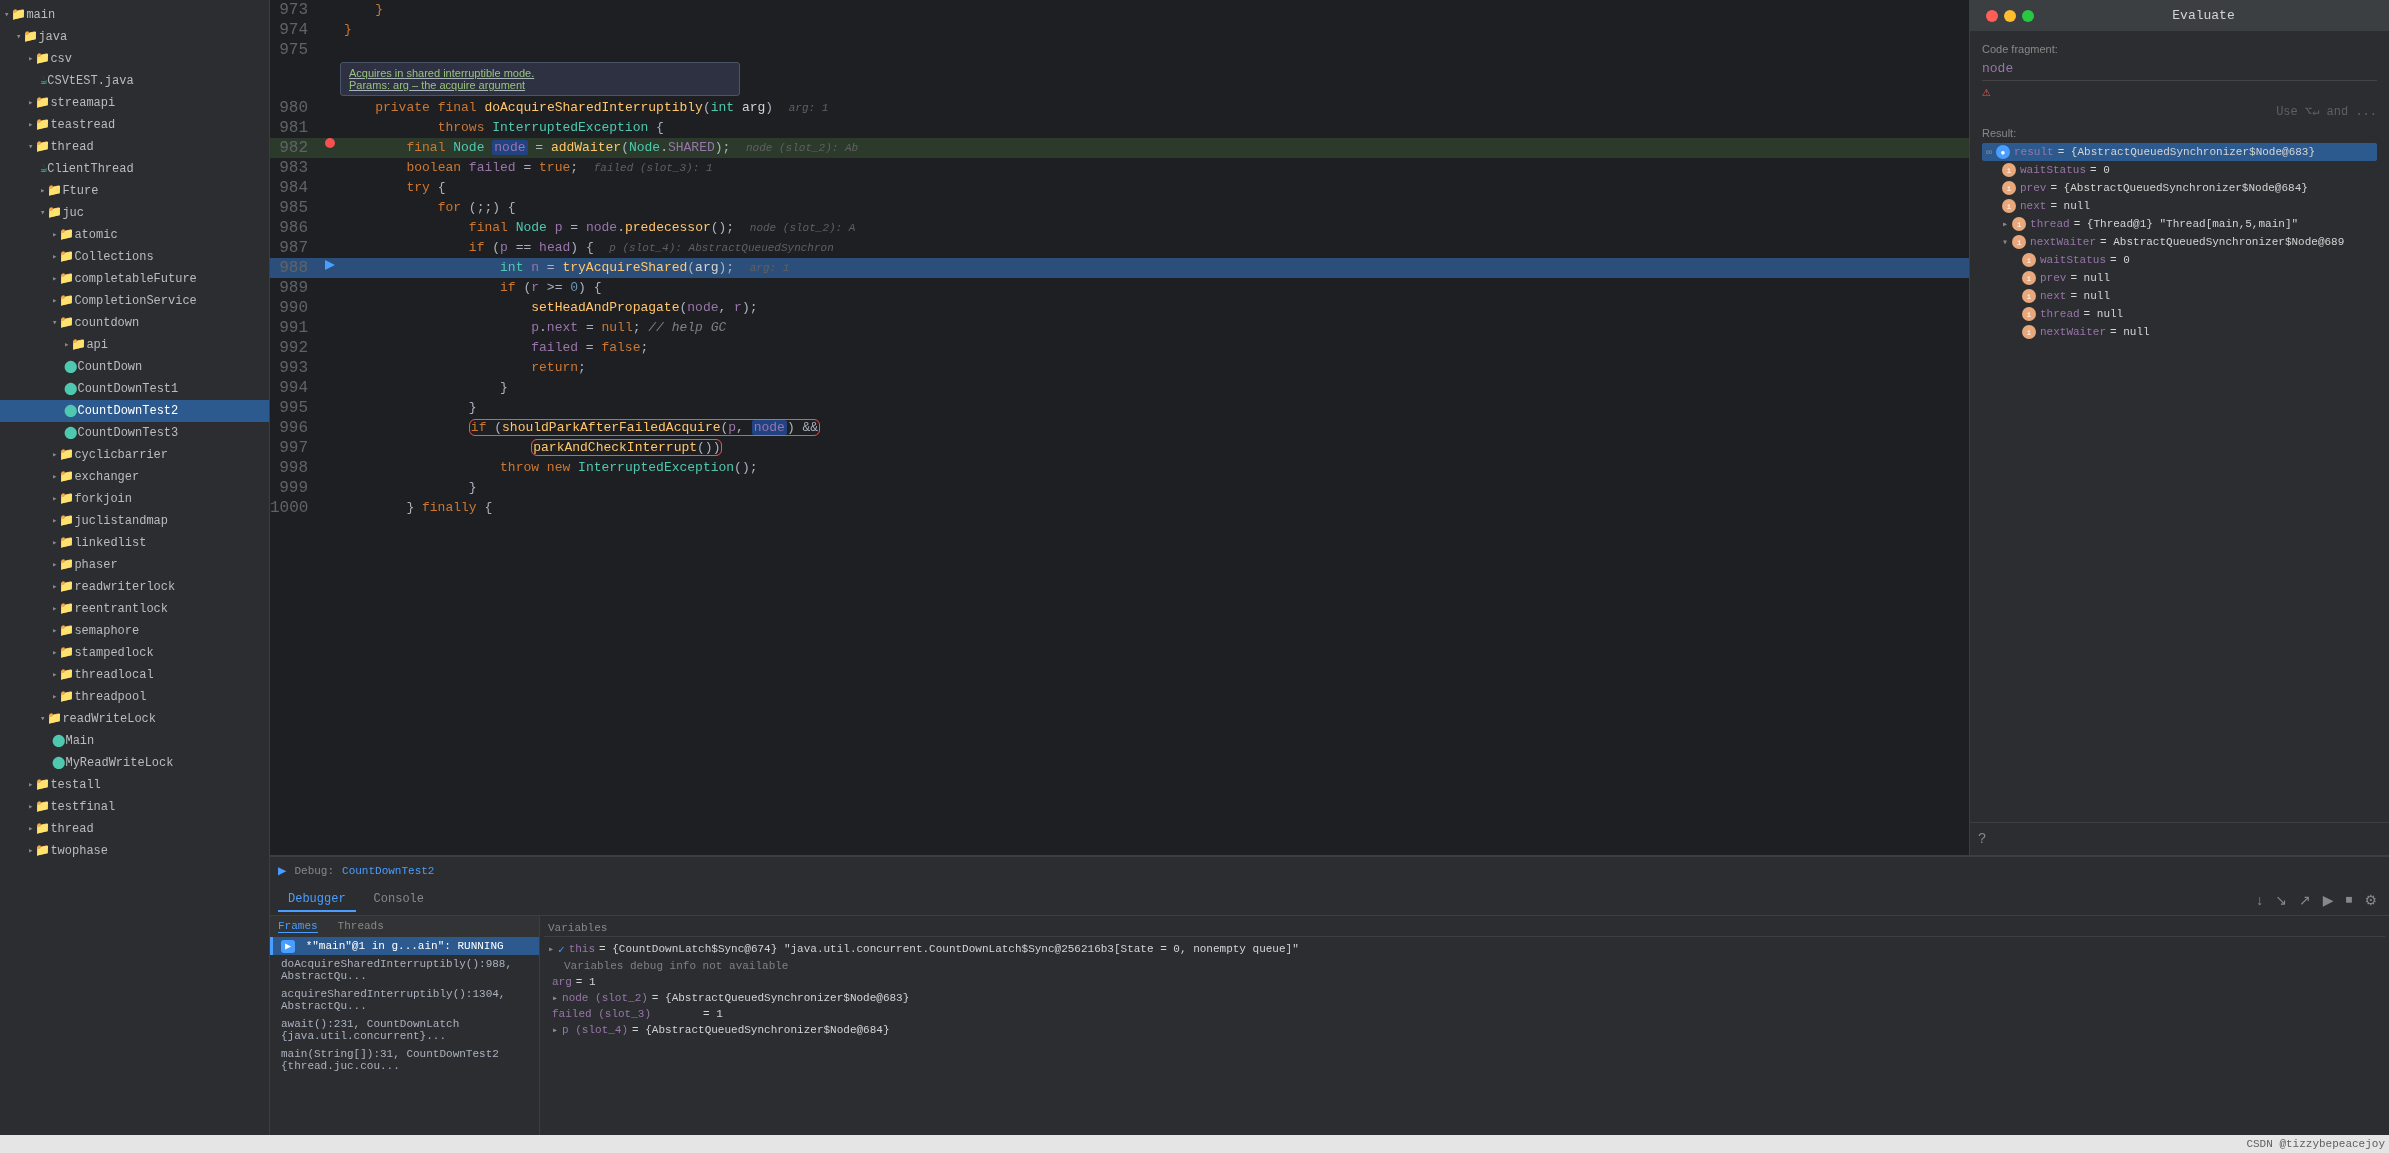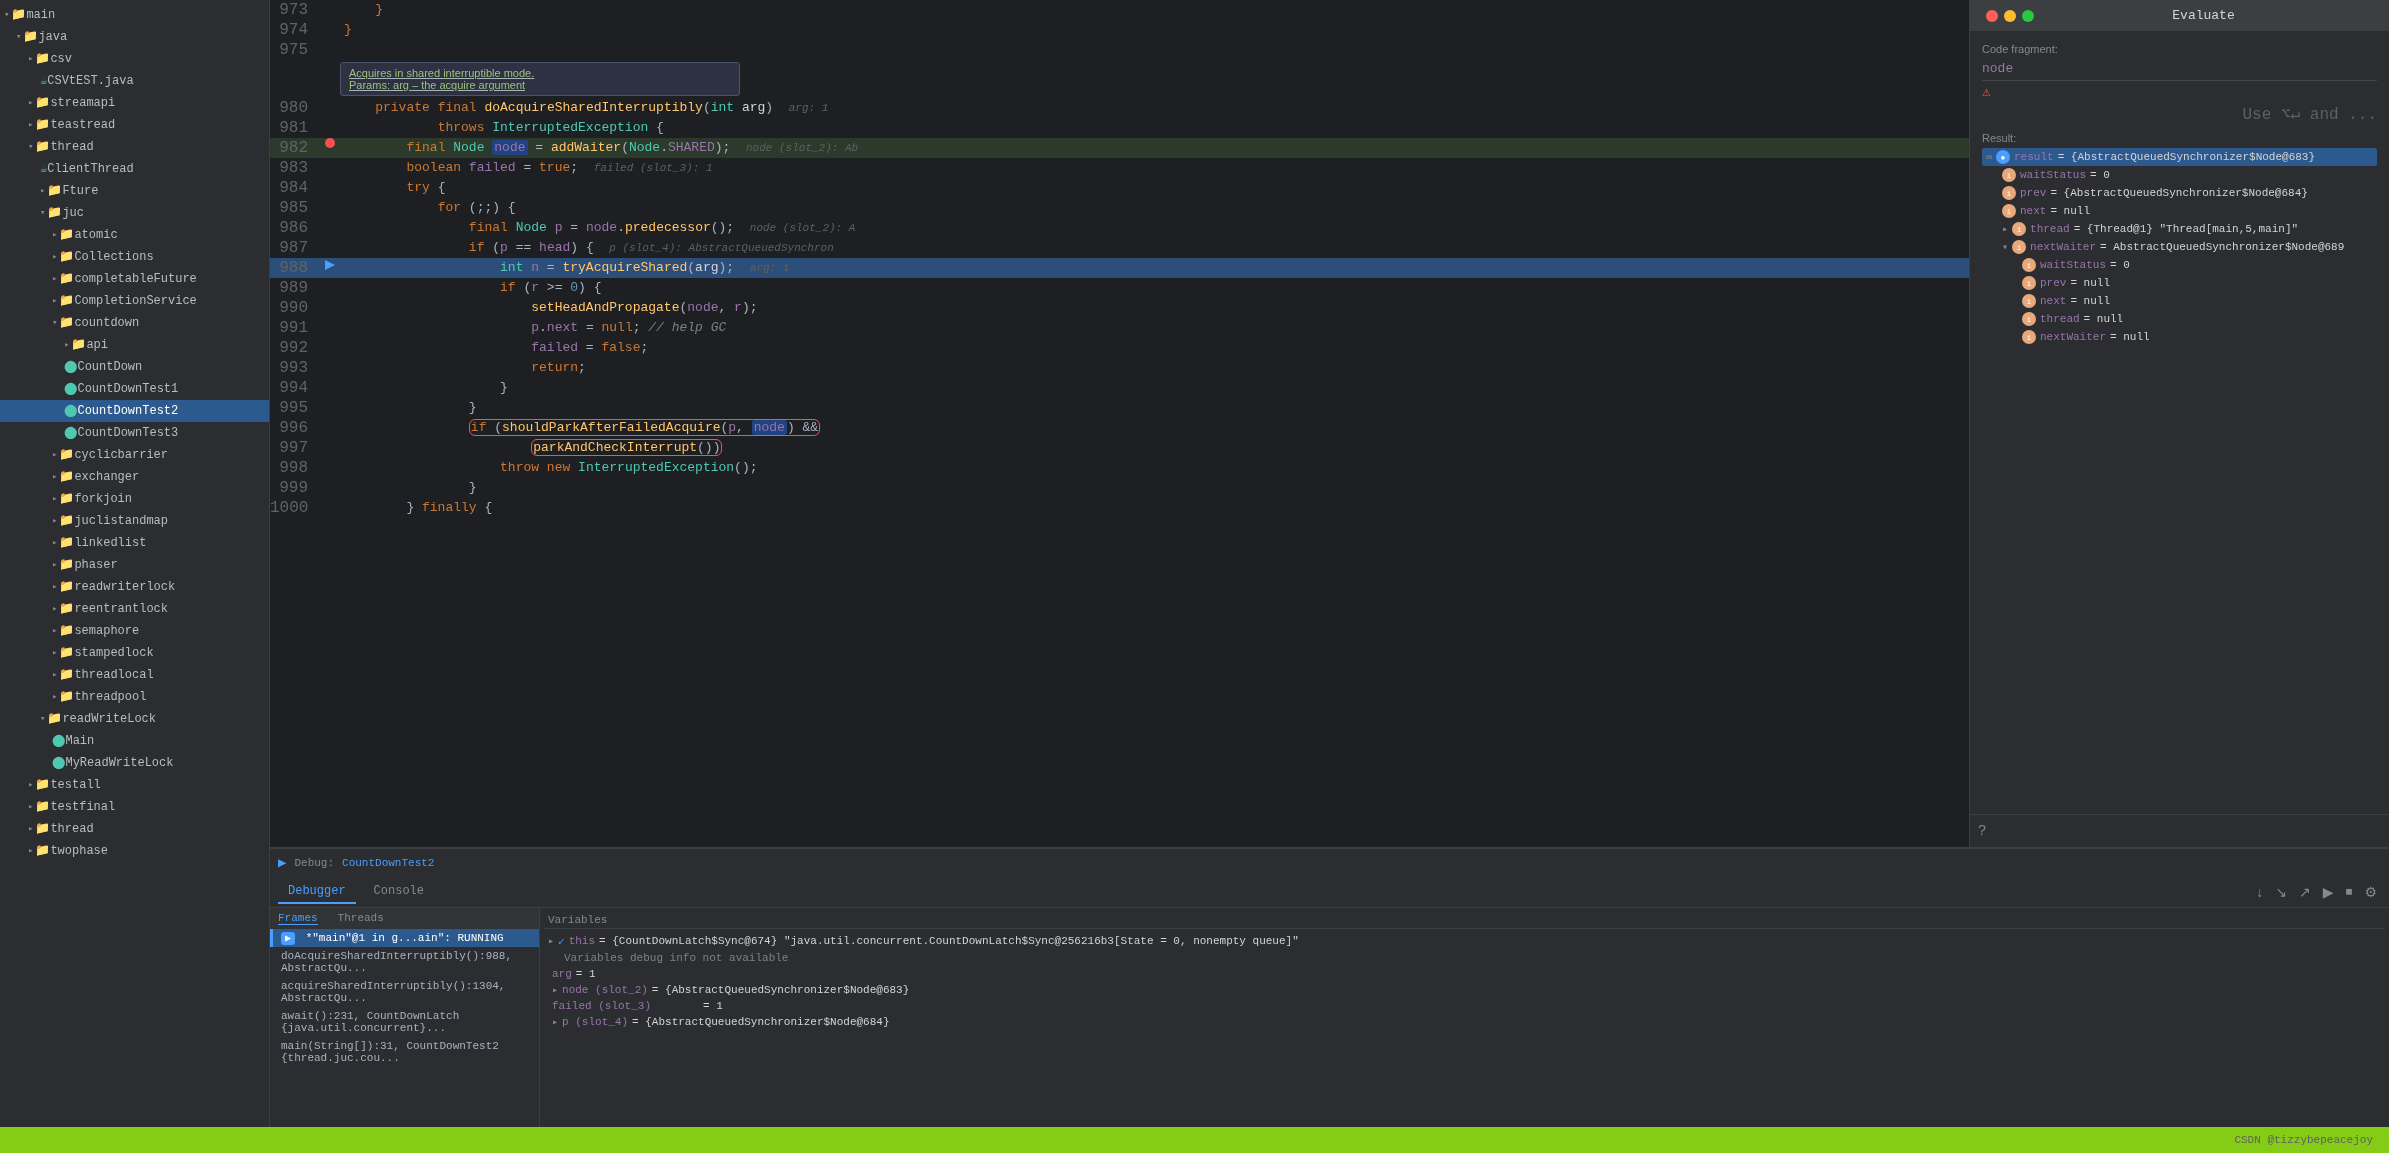--- a/index.html
+++ b/index.html
@@ -266,21 +266,21 @@
       color: #9876aa;
       font-size: 13px;
       font-family: 'Courier New', monospace;
       margin-bottom: 4px;
     }
     .eval-error-icon {
       color: #f75050;
       font-size: 14px;
     }
     .eval-use-hint {
-      font-size: 16px;
+      font-size: 12px;
       color: #606060;
       text-align: right;
       margin-bottom: 8px;
     }
     .eval-result-label {
       font-size: 11px;
       color: #888;
       margin-bottom: 4px;
       font-family: Arial, sans-serif;
     }
@@ -307,26 +307,26 @@
       display: flex;
       align-items: center;
       padding: 0 8px;
       font-size: 11px;
       color: #888;
       gap: 8px;
     }
     .debug-run-icon { color: #4a9eff; font-size: 14px; }
 
     .status-bar {
-      height: 26px;
-      background: #84cc16;
+      height: 18px;
+      background: #e5e5e5;
       display: flex;
       align-items: center;
       justify-content: flex-end;
-      padding: 0 16px;
+      padding: 0 4px;
       font-size: 11px;
       color: #606060;
     }
 
     .eval-footer {
       padding: 8px;
       border-top: 1px solid #3c3f41;
       display: flex;
       align-items: center;
     }

